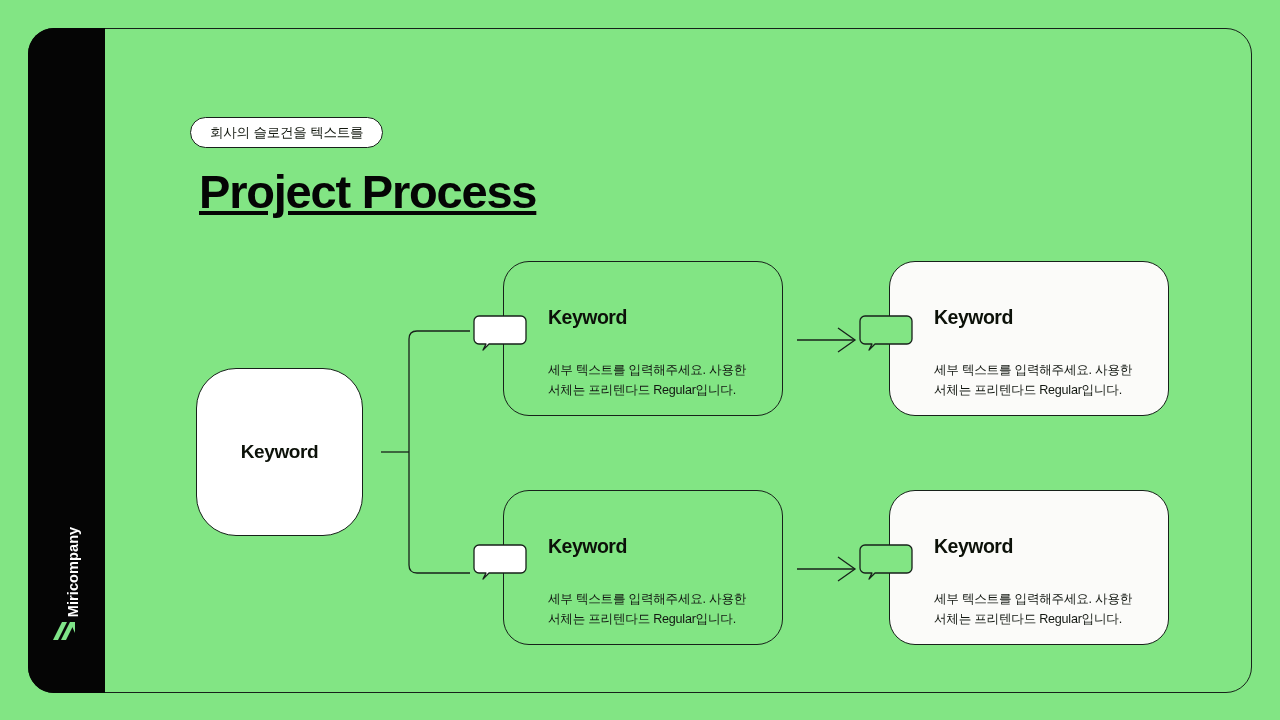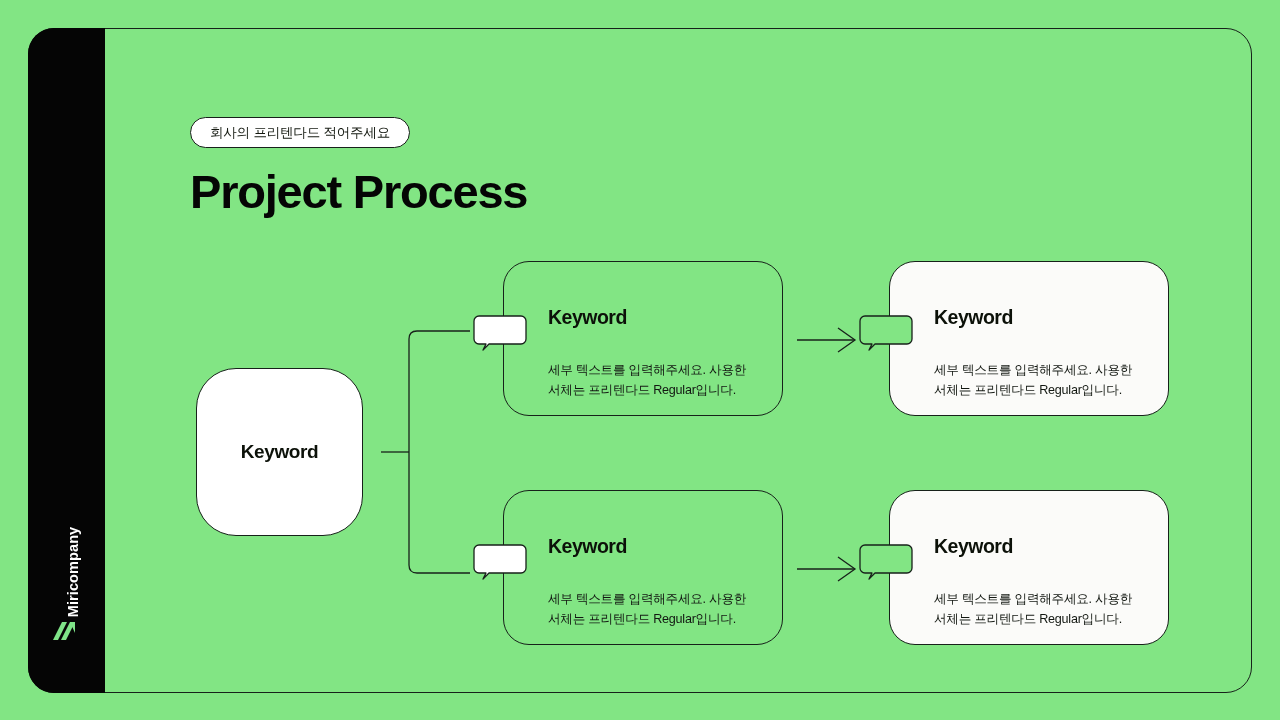--- a/index.html
+++ b/index.html
@@ -87,27 +87,28 @@
     box-sizing: border-box;
   }
   .slogan-pill span {
     font-size: 13.5px;
     font-weight: 500;
     color: #13180f;
     letter-spacing: -0.2px;
   }
   .page-title {
     position: absolute;
-    left: 190px;
+    left: 199px;
     top: 168px;
     font-size: 47px;
     font-weight: 800;
     color: #050505;
     letter-spacing: -1.2px;
     line-height: 1;
+    text-decoration: underline;
   }
 
   
   .root-card {
     position: absolute;
     left: 196px;
     top: 368px;
     width: 167px;
     height: 168px;
     background: #ffffff;
@@ -194,21 +195,21 @@
         <g fill="#7fe488">
           <polygon points="0,21 9,3 14,3 5,21"></polygon>
           <polygon points="8,21 17,3 22,3 13,21"></polygon>
         </g>
         <polygon points="17,3 22,3 22,14" fill="#7fe488"></polygon>
       </svg>
     </div>
   </div>
 
   <div class="slogan-pill">
-    <span>회사의 프리텐다드 적어주세요</span>
+    <span>회사의 슬로건을 텍스트를</span>
   </div>
   <div class="page-title">Project Process</div>
 
   <svg class="connector-svg" aria-hidden="true">
 
     <line x1="381" y1="452" x2="409" y2="452" stroke="#17211a" stroke-width="1.3"></line>
 
     <path d="M 417 331 L 417 331 Q 409 331 409 339 L 409 565 Q 409 573 417 573 L 470 573" fill="none" stroke="#17211a" stroke-width="1.3"></path>
     <path d="M 470 331 L 417 331" fill="none" stroke="#17211a" stroke-width="1.3"></path>
 

